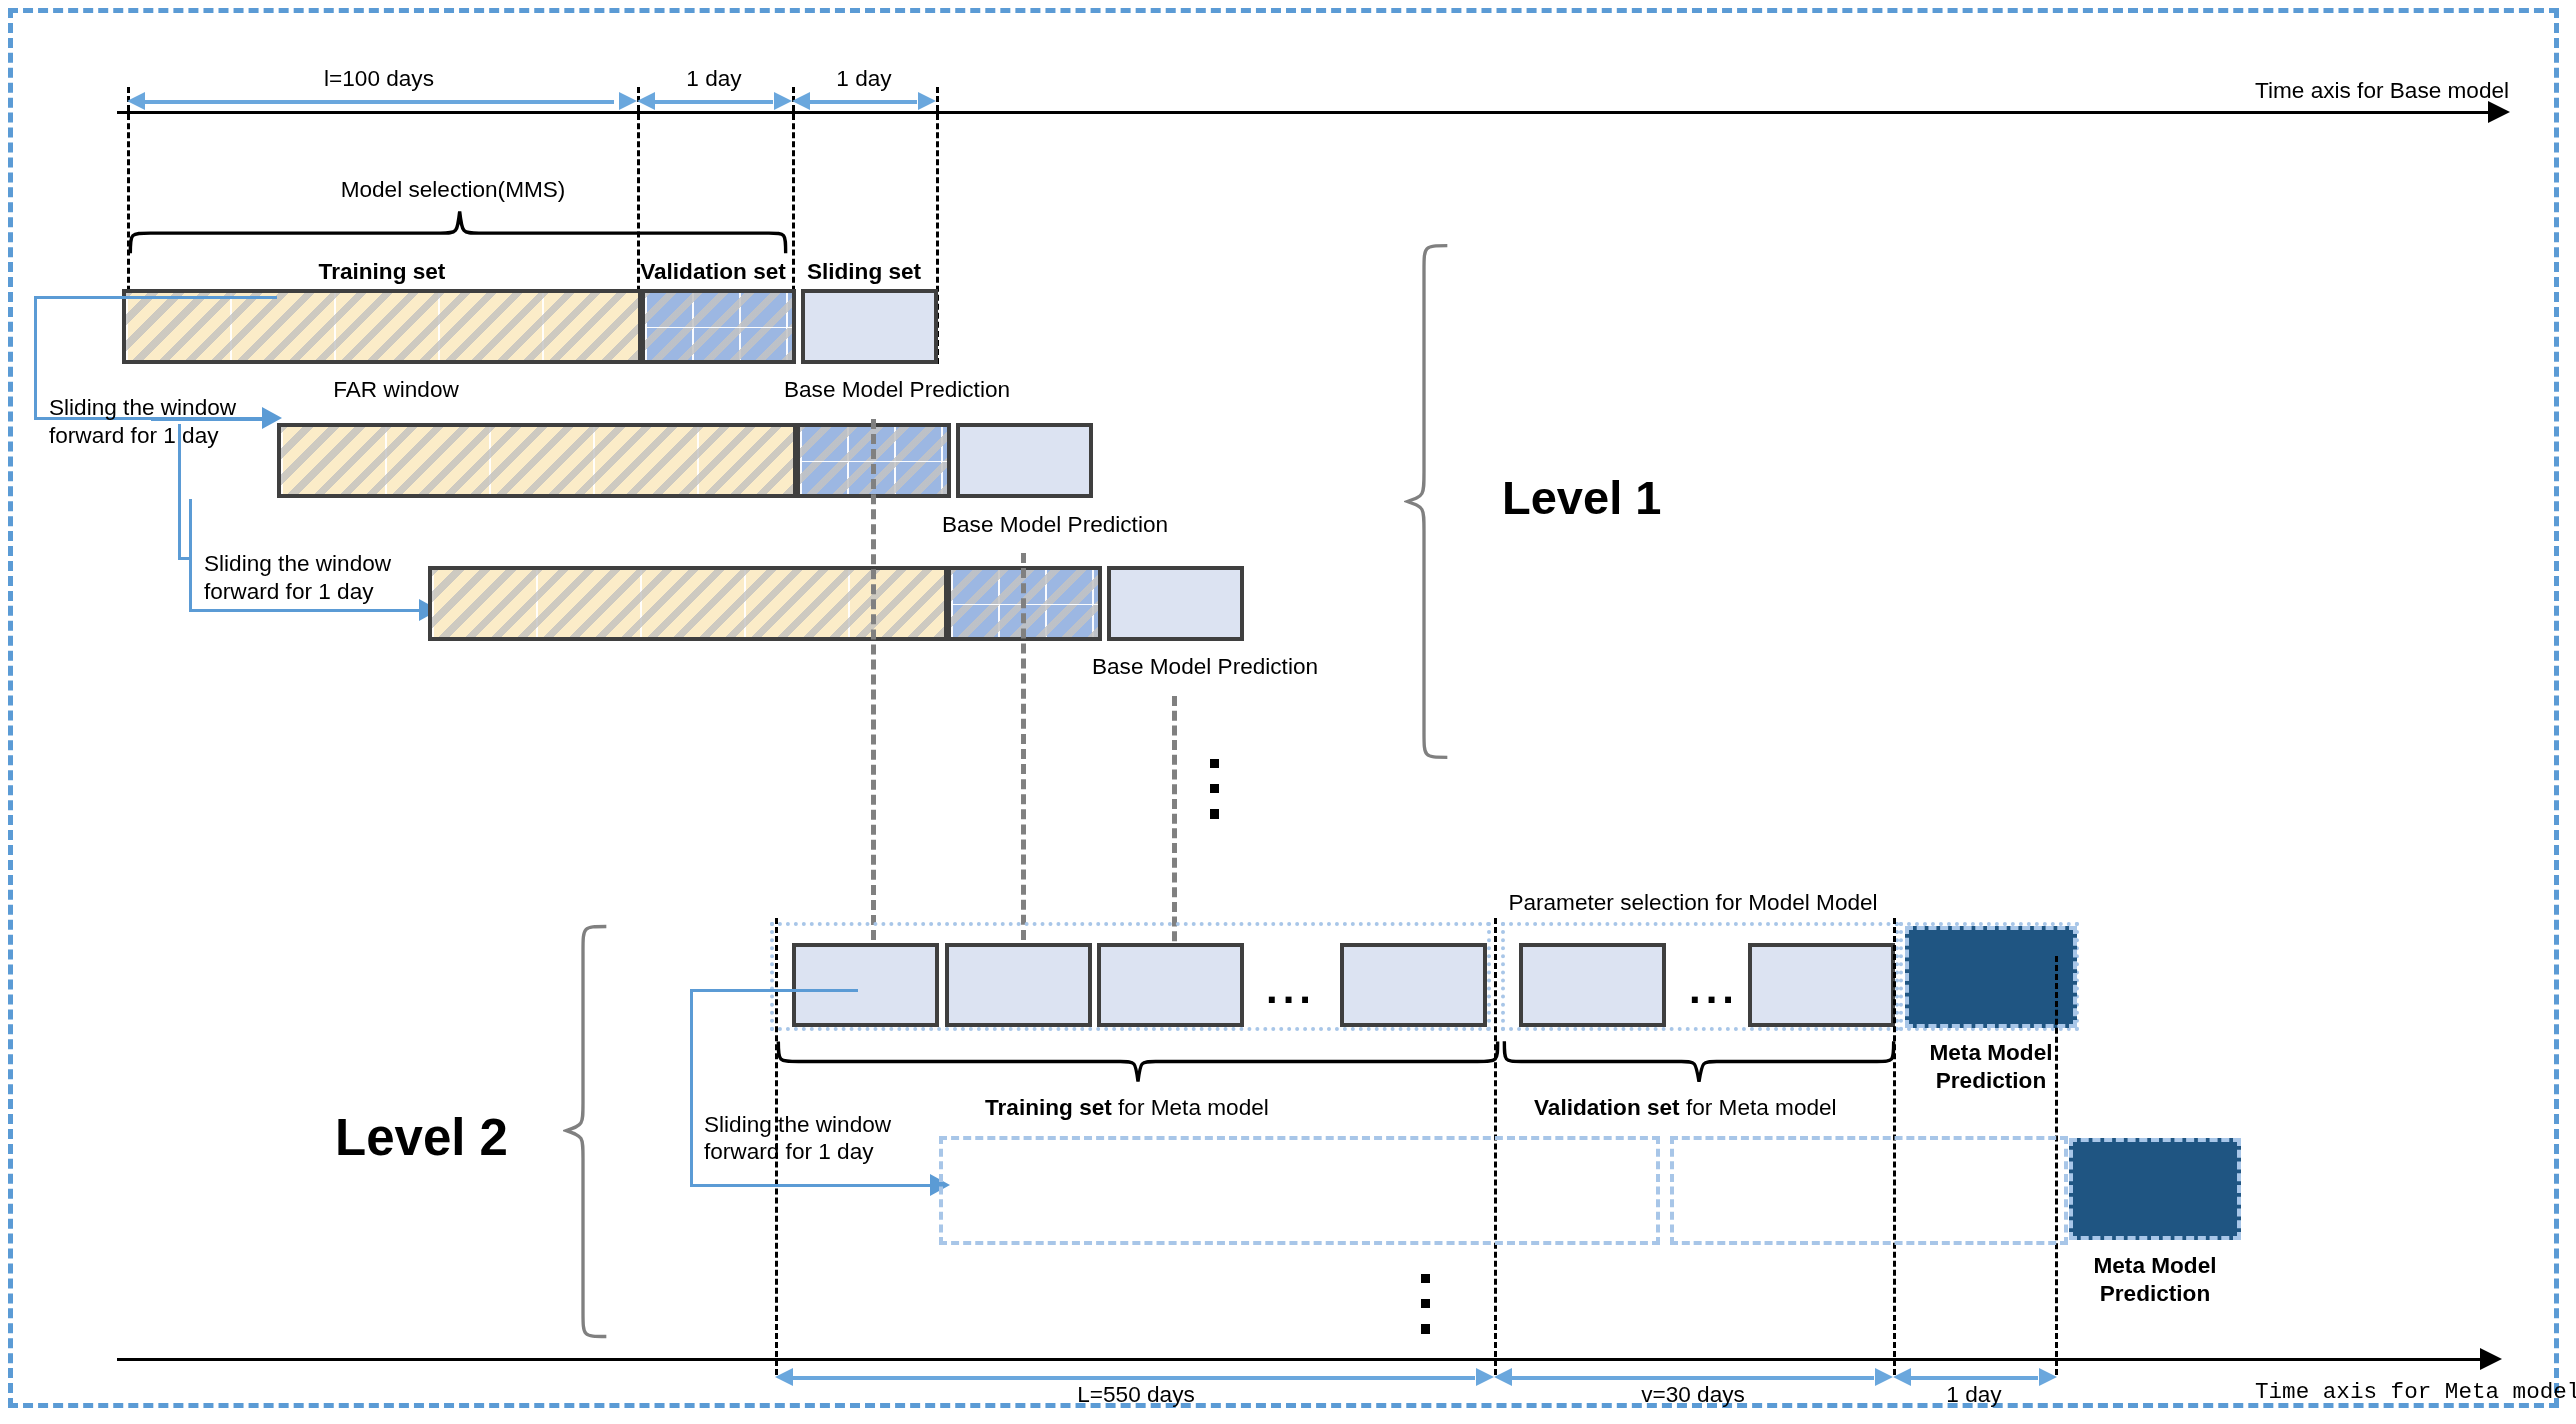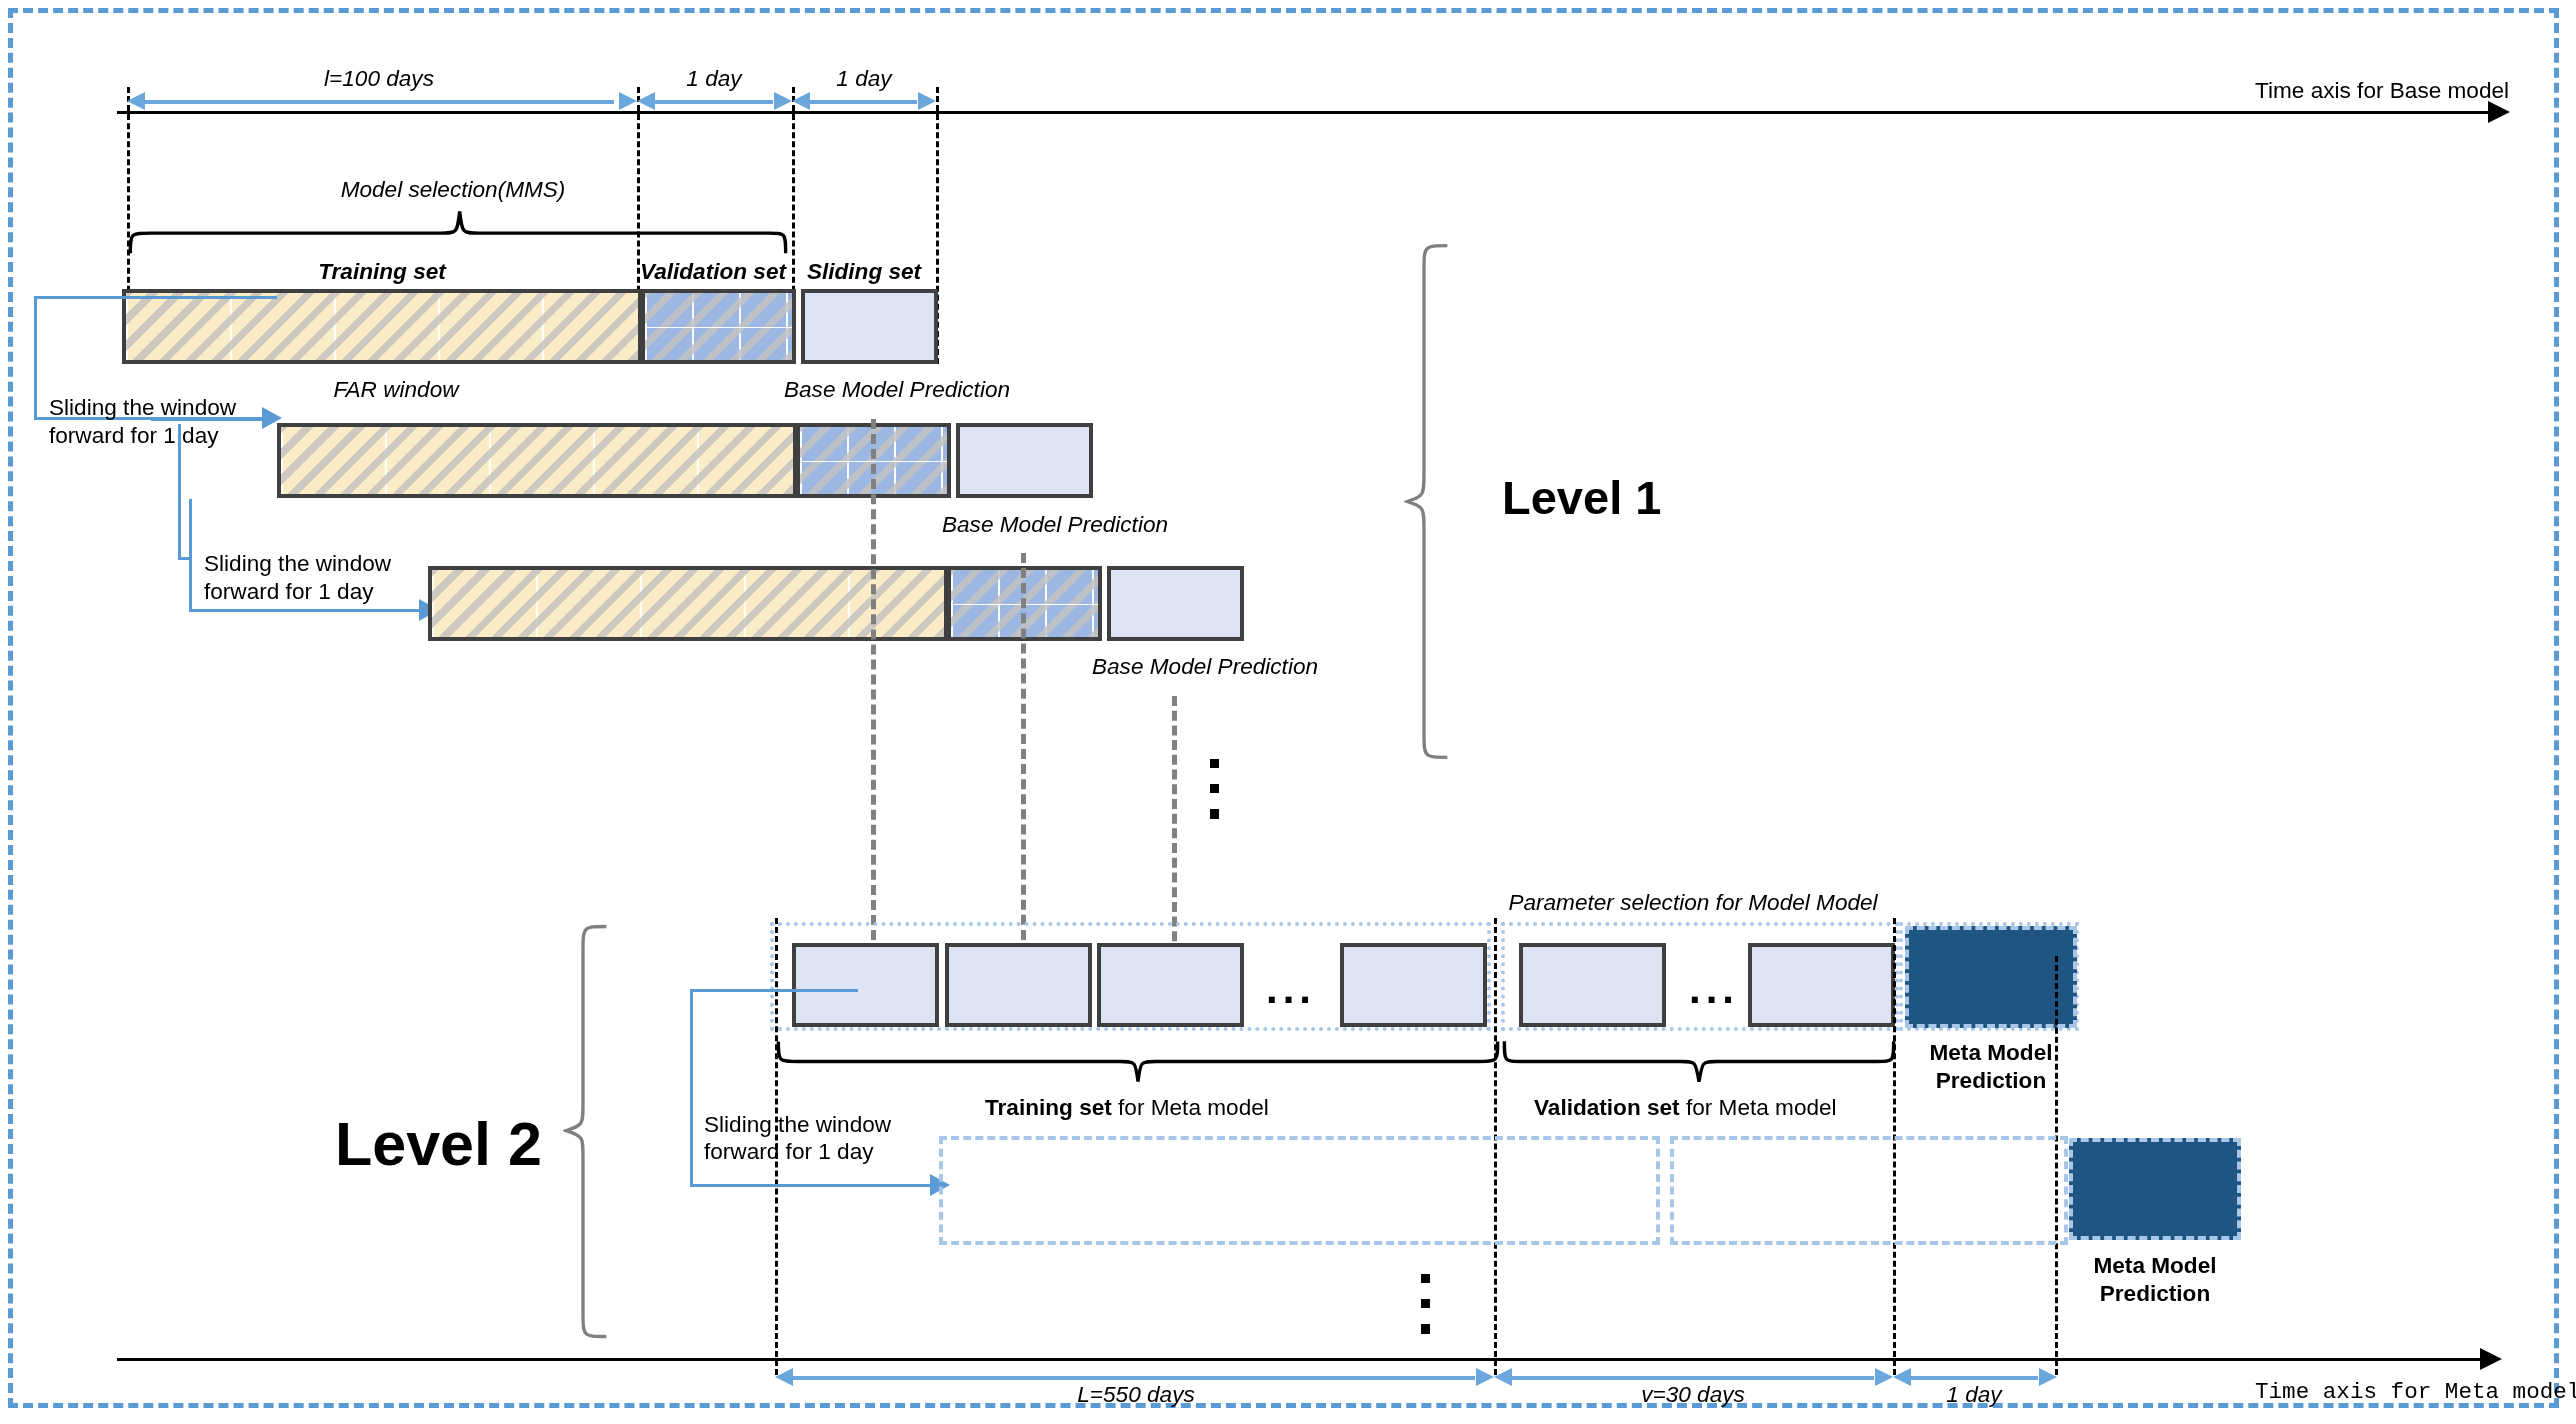--- a/index.html
+++ b/index.html
@@ -16,21 +16,21 @@
   
   .outer-frame{
     position:absolute;
     left:8.4px; top:8.4px;
     width:2551px; height:1400px;
     border:5.9px dashed #5b9bd5;
     box-sizing:border-box;
   }
   .txt{position:absolute;white-space:nowrap;color:#000;font-size:22.6px;line-height:1.22;}
   .txt.b{font-weight:bold;}
-  .txt.c{transform:translateX(-50%);font-style:italic;}
+  .txt.c{transform:translateX(-50%);}
   .center-wrap{position:absolute;text-align:center;white-space:nowrap;}
 
   
   .axis-line{
     position:absolute;
     height:0;
     border-top:3.4px solid #000;
   }
   .axis-arrow{
     position:absolute;
@@ -302,21 +302,21 @@
 
   <div class="vdots" style="left:1421px;top:1274px;">
     <i></i>
       <i></i>
       <i></i>
   </div>
 
   <svg class="brace" style="left:563px;top:922px;" width="50" height="419" viewBox="0 0 60 500">
     <path d="M52,4 C24,4 24,4 24,34 L24,216 C24,242 24,242 4,249 C24,256 24,256 24,282 L24,466 C24,496 24,496 52,496" fill="none" stroke="#808080" stroke-width="4"></path>
   </svg>
-  <div class="txt b" style="left:335px;top:1107px;font-size:61px;">Level 2</div>
+  <div class="txt b" style="left:335px;top:1107px;font-size:51px;">Level 2</div>
 
   <div class="axis-line" style="left:117px;top:1358px;width:2364px;"></div>
   <div class="axis-arrow" style="left:2480px;top:1348px;"></div>
   <div class="txt" style="left:2255px;top:1379px;font-family:Liberation Mono, monospace;">Time axis  for Meta model</div>
 
   <div class="txt c" style="left:1136px;top:1381px;">L=550 days</div>
   <div class="measure" style="left:775px;top:1368px;width:719px;">
     <div class="mhead-l" style="left:0;"></div>
     <div class="mline" style="left:18.4px;width:682px;"></div>
     <div class="mhead-r" style="right:0;"></div>

